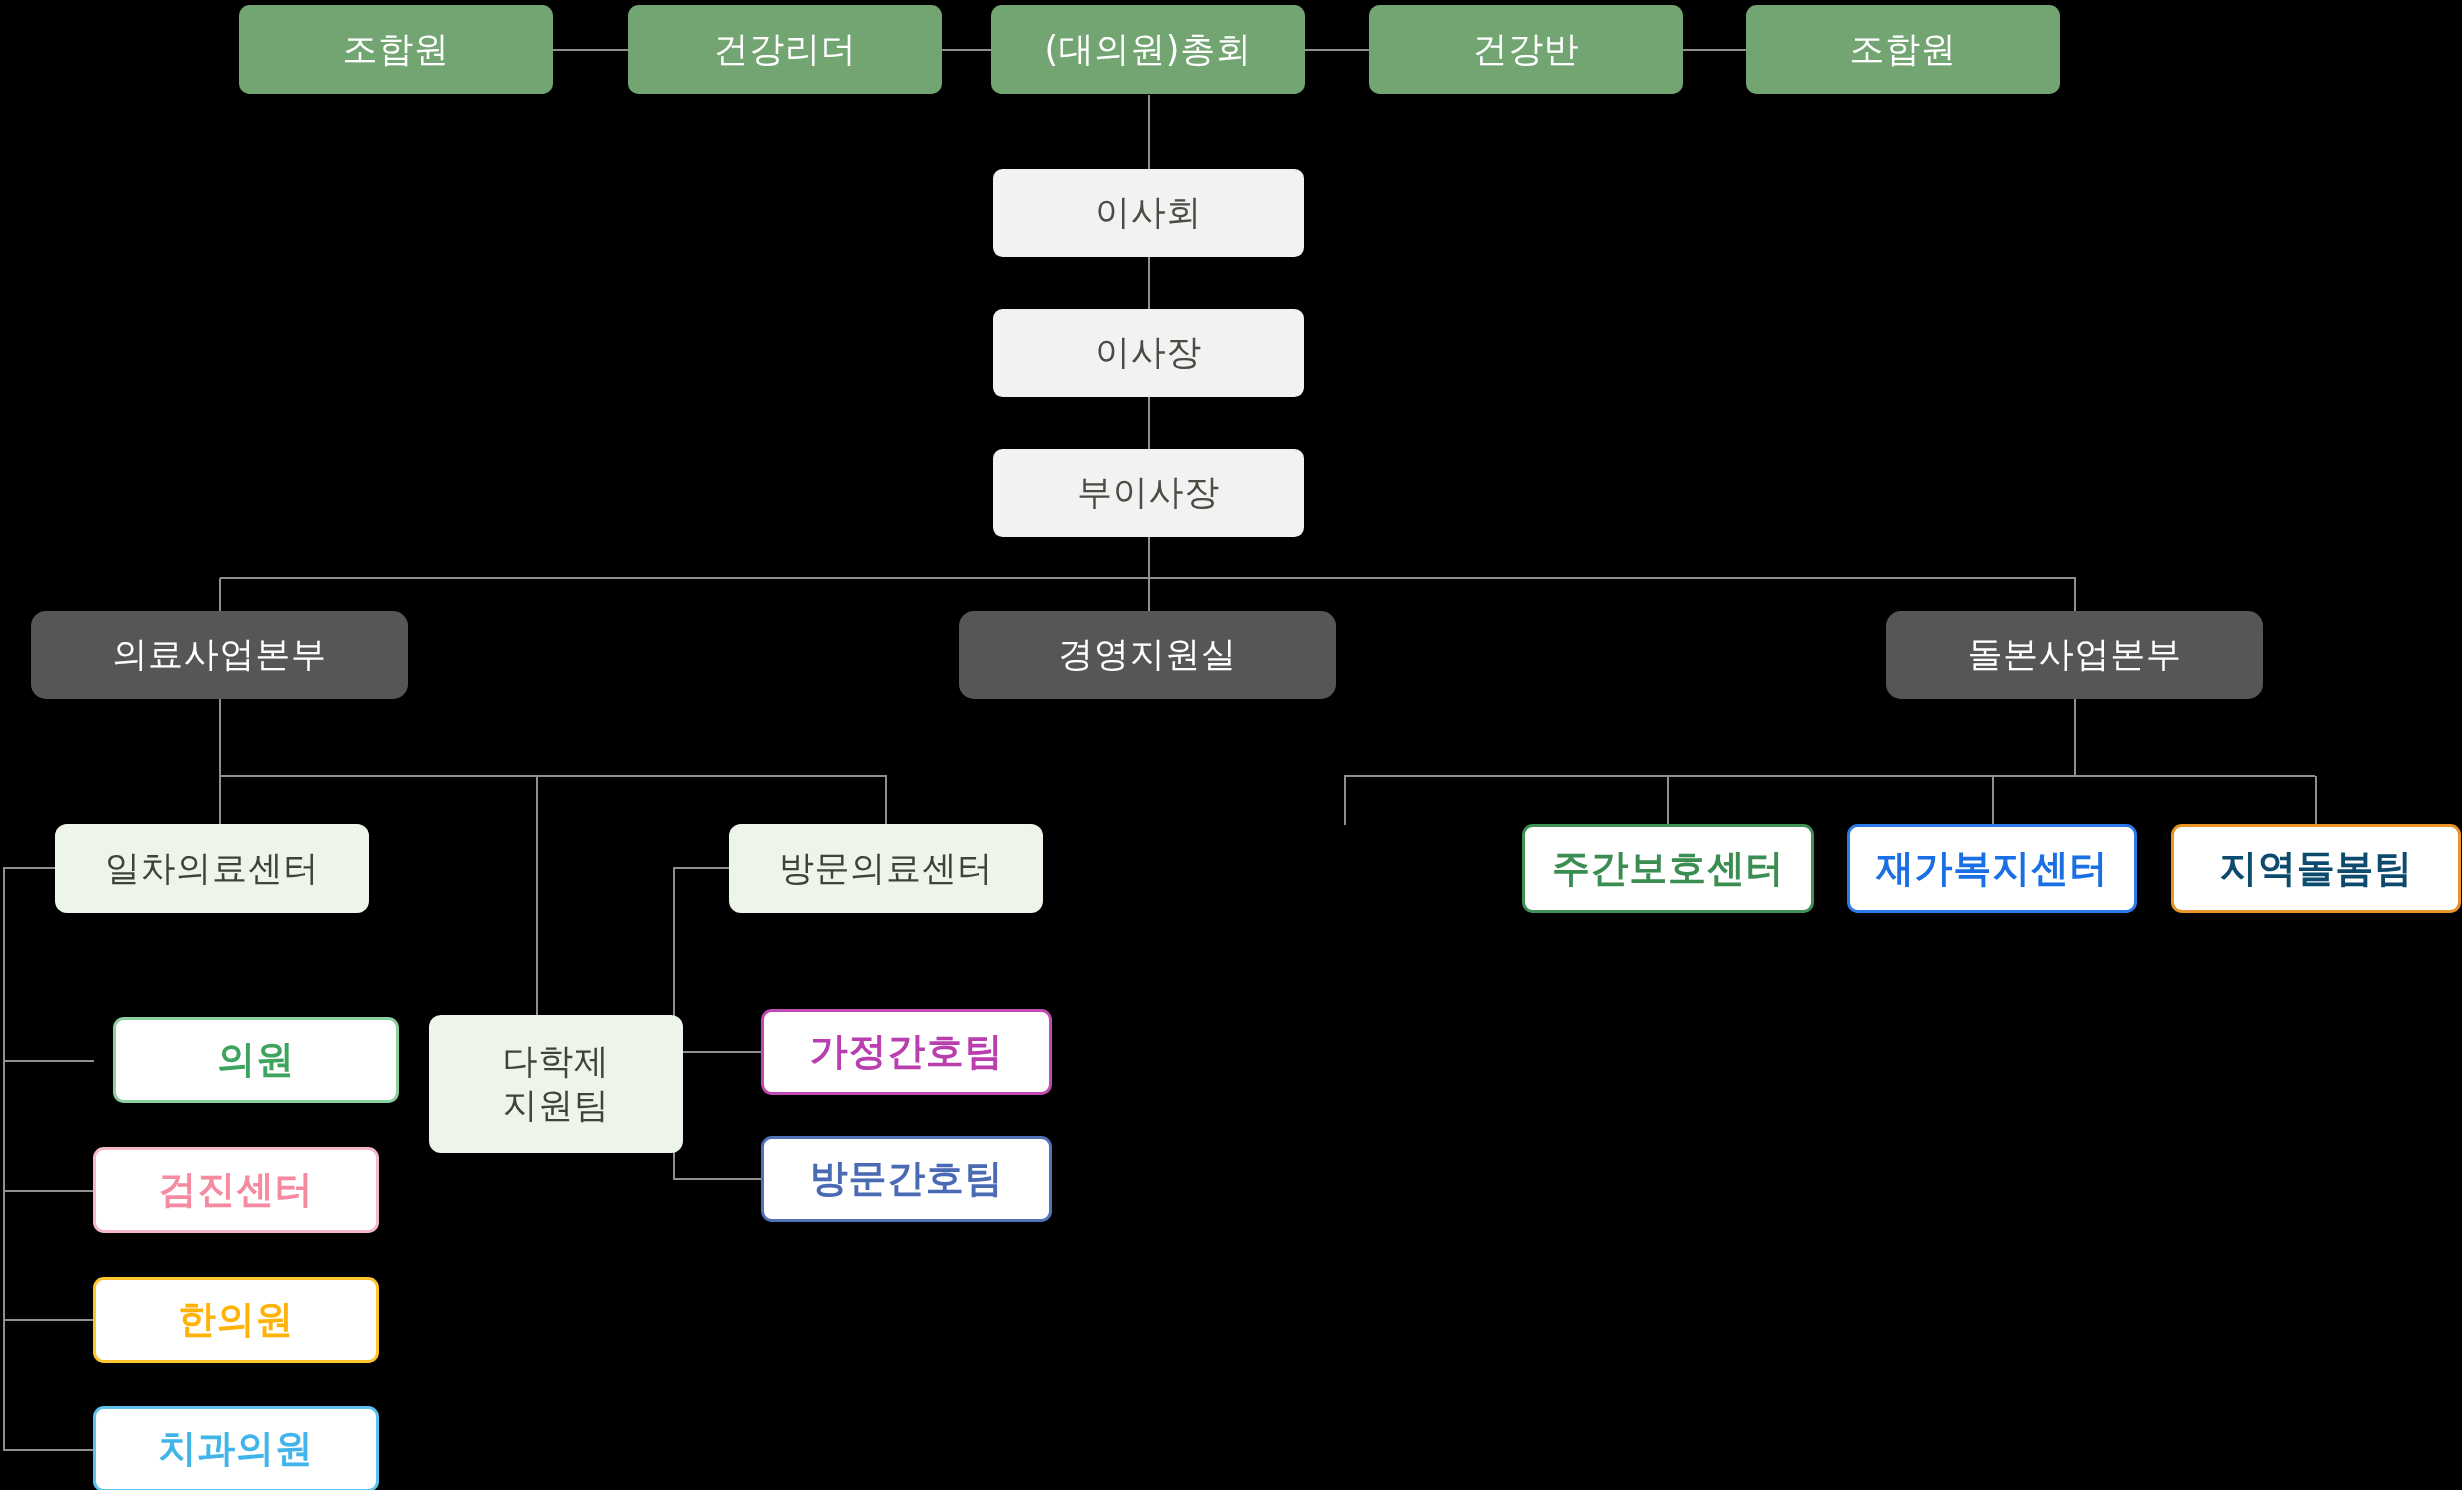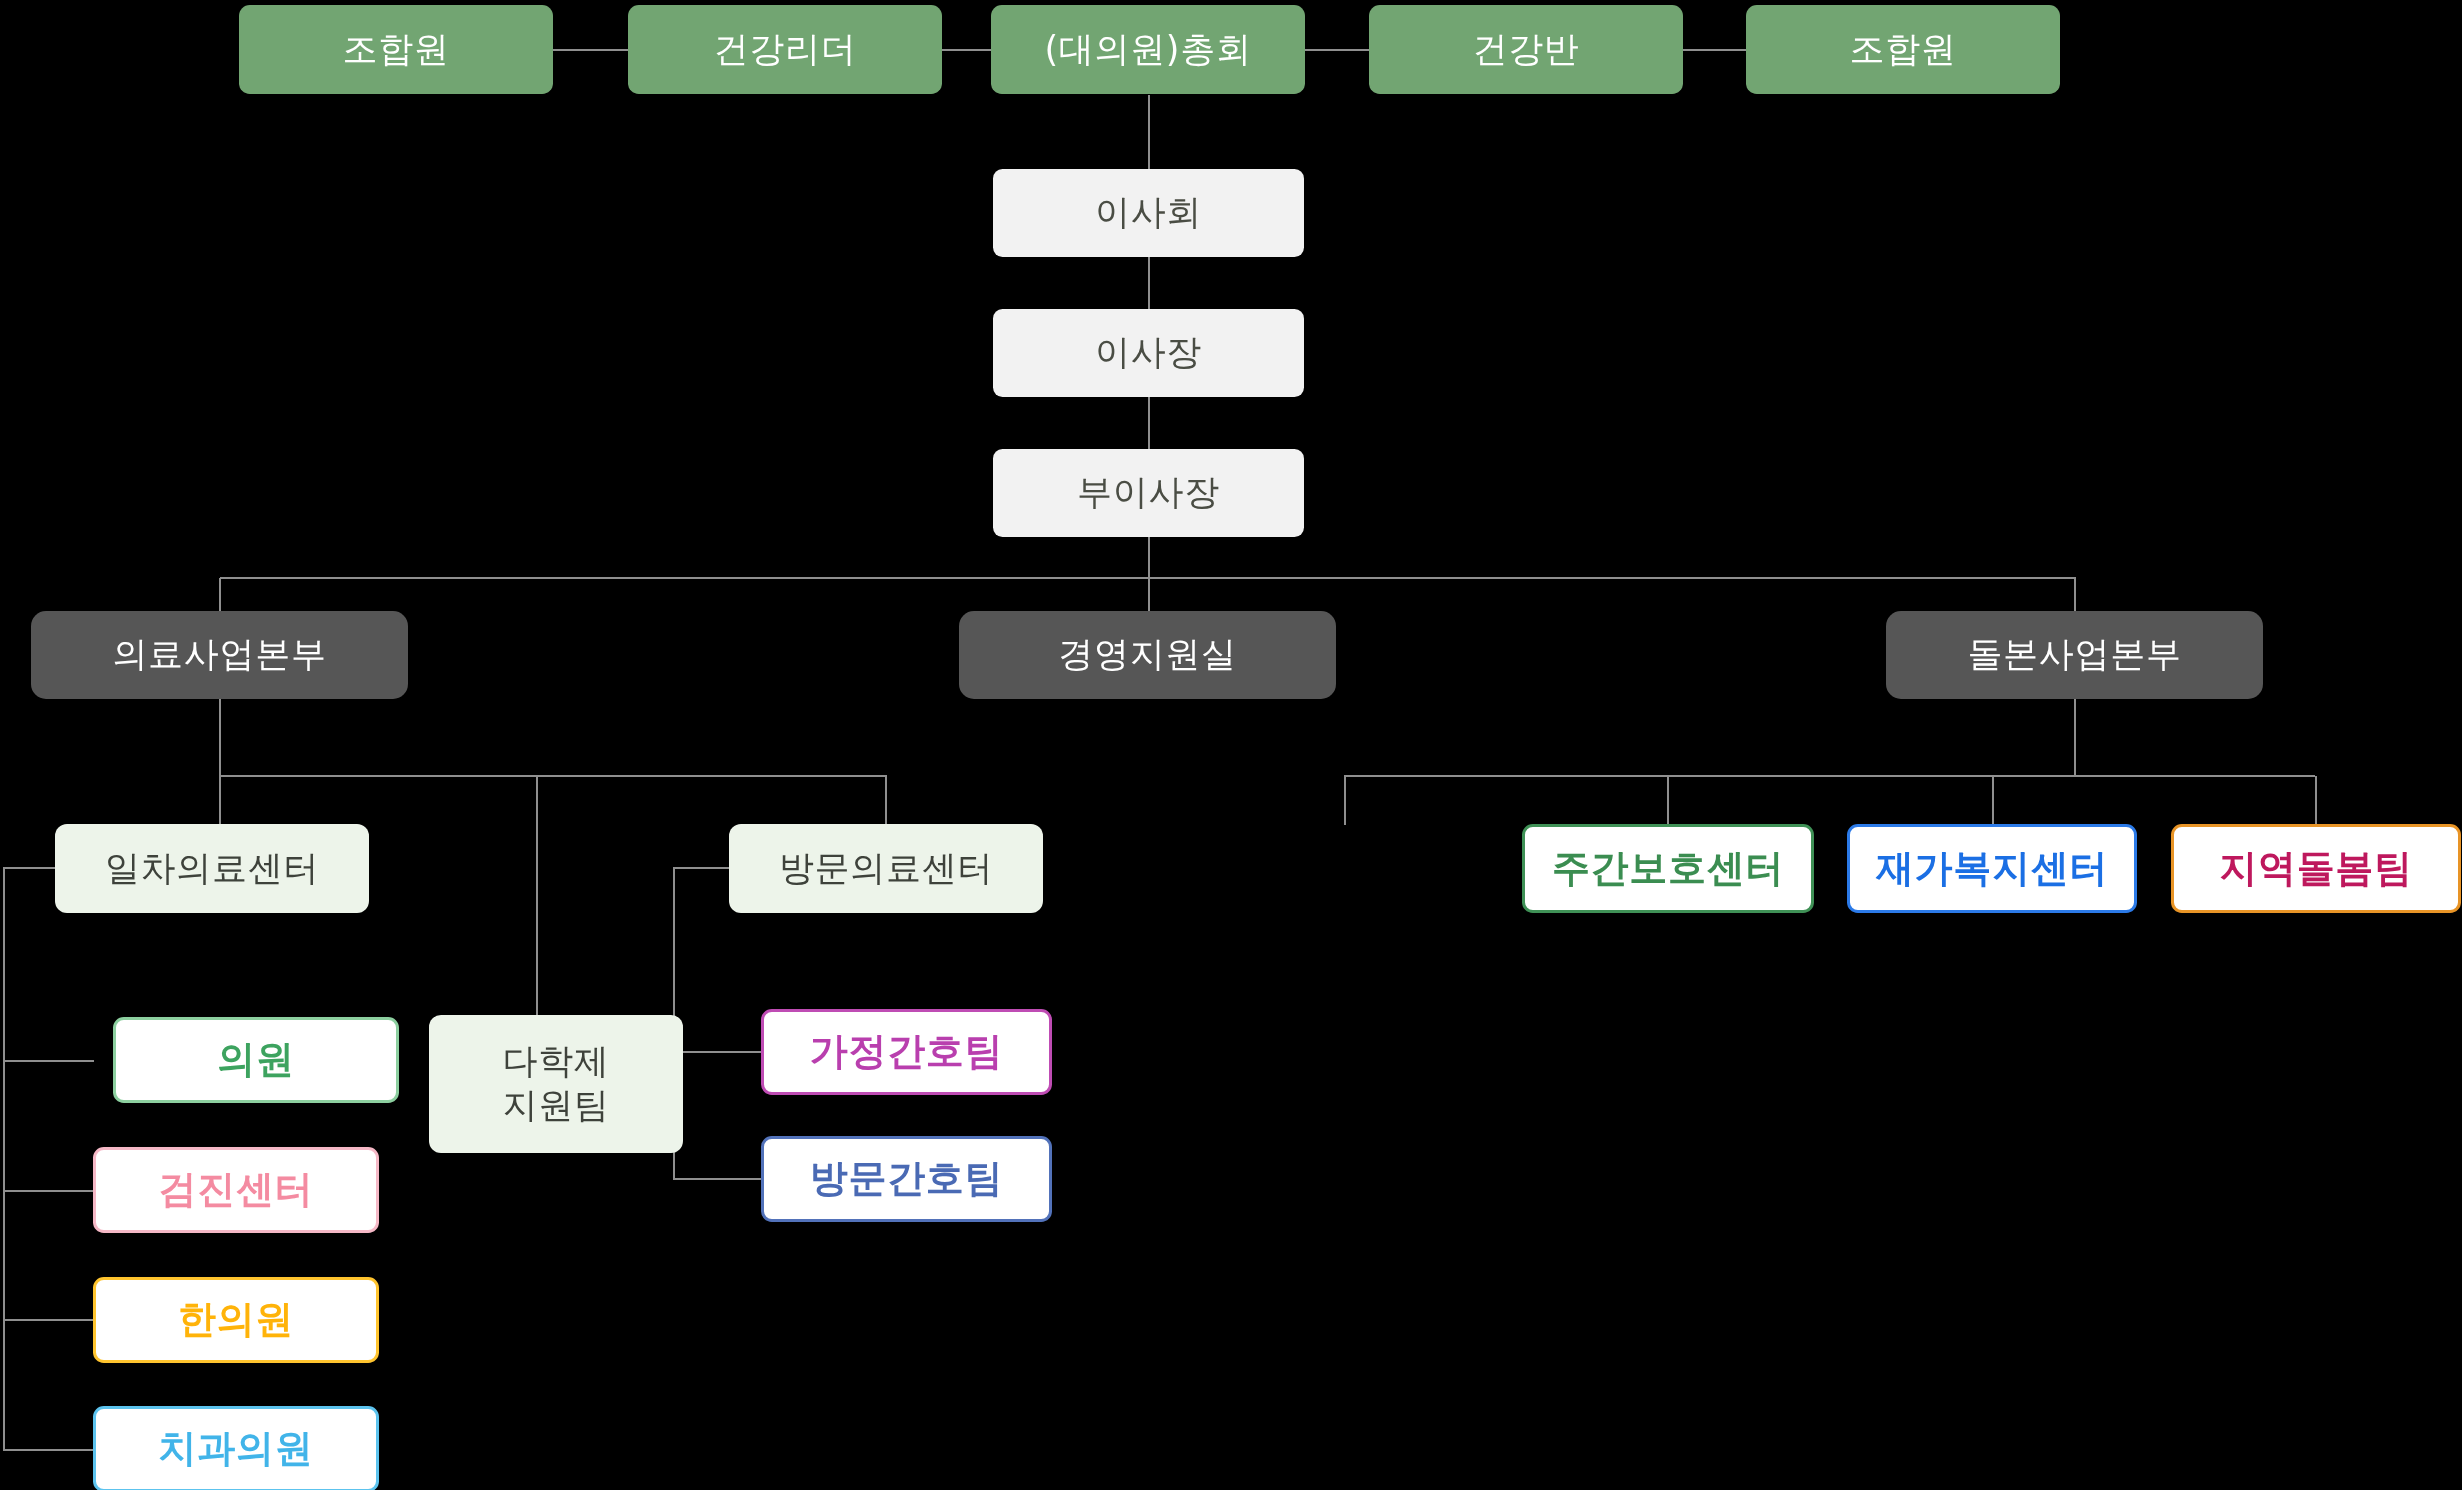--- a/index.html
+++ b/index.html
@@ -144,18 +144,18 @@
   <div class="node n-child" style="left: 761px; top: 1136px; width: 291px; height: 86px; color: rgb(74, 106, 180); border-color: rgb(82, 114, 186);">
       <span>방문간호팀</span>
     </div>
 
   <div class="node n-child" style="left: 1522px; top: 824px; width: 292px; height: 89px; color: rgb(59, 141, 81); border-color: rgb(63, 145, 86); text-align: right;">
       <span>주간보호센터</span>
     </div>
   <div class="node n-child" style="left: 1847px; top: 824px; width: 290px; height: 89px; color: rgb(27, 111, 228); border-color: rgb(43, 122, 232);">
       <span>재가복지센터</span>
     </div>
-  <div class="node n-child" style="left: 2171px; top: 824px; width: 290px; height: 89px; color: #be185d; border-color: rgb(232, 148, 38);">
+  <div class="node n-child" style="left: 2171px; top: 824px; width: 290px; height: 89px; color: #0c4a6e; border-color: rgb(232, 148, 38);">
       <span>지역돌봄팀</span>
     </div>
 
 </div>
 
 
 </body></html>

